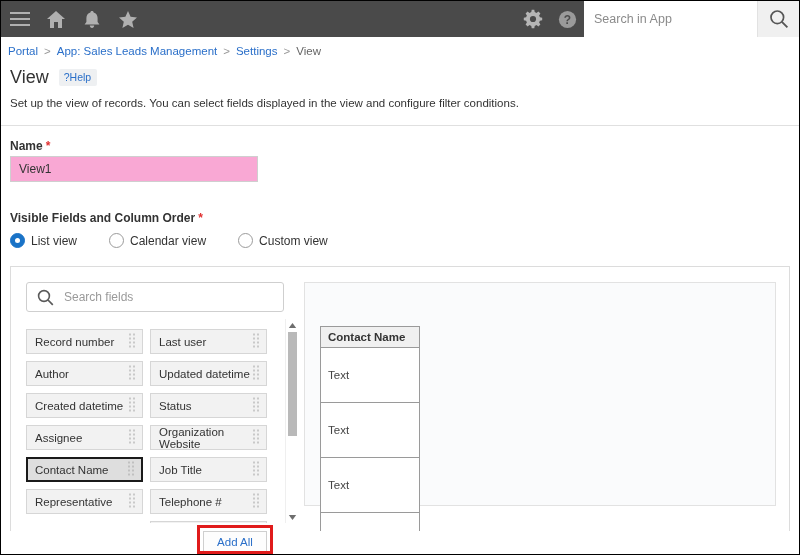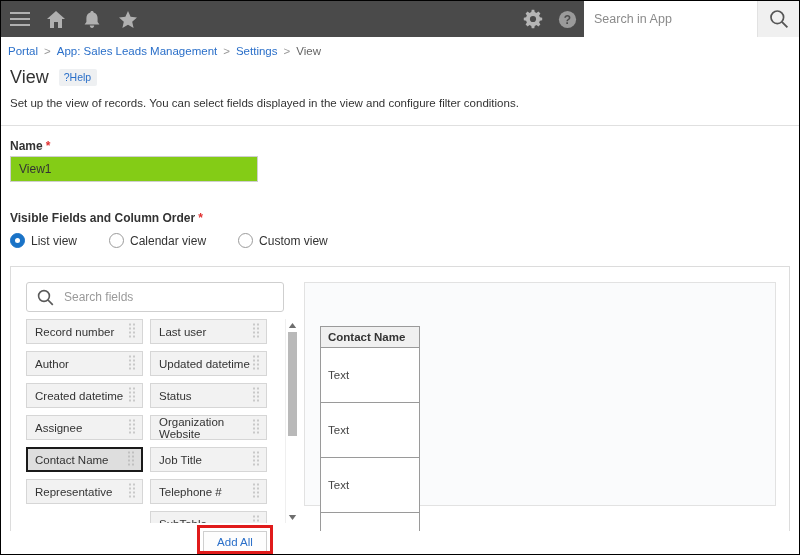--- a/index.html
+++ b/index.html
@@ -101,21 +101,21 @@
   .lbl {
     position: absolute;
     font-size: 12px; font-weight: bold; color: #333;
   }
   .req { color: #e03030; font-weight: bold; margin-left: 3px; }
   .name-label { left: 9px; top: 138px; }
   .name-input {
     position: absolute; left: 9px; top: 155px;
     width: 248px; height: 26px;
     border: 1px solid #cfcfcf;
-    background: #84cc16;
+    background: #f9a8d4;
     font-size: 12px; color: #333;
     padding-left: 8px;
     font-family: "Liberation Sans", sans-serif;
     outline: none;
   }
   .vf-label { left: 9px; top: 210px; }
 
   .radio-row {
     position: absolute; left: 9px; top: 232px;
     display: flex; align-items: center; gap: 16px;
@@ -166,21 +166,21 @@
   
   .fieldlist {
     position: absolute; left: 15px; top: 52px;
     width: 258px; height: 204px;
     overflow: hidden;
   }
   .fl-cols {
     display: flex; gap: 7px;
     position: relative;
   }
-  .fl-col { width: 117px; }
+  .fl-col { width: 117px; margin-top: 10px; }
   .chip {
     position: relative;
     height: 25px;
     margin-bottom: 7px;
     border: 1px solid #d6d6d6;
     background: #f2f2f2;
     display: flex; align-items: center;
     padding-left: 8px;
     font-size: 11.5px; color: #333;
     cursor: pointer;

